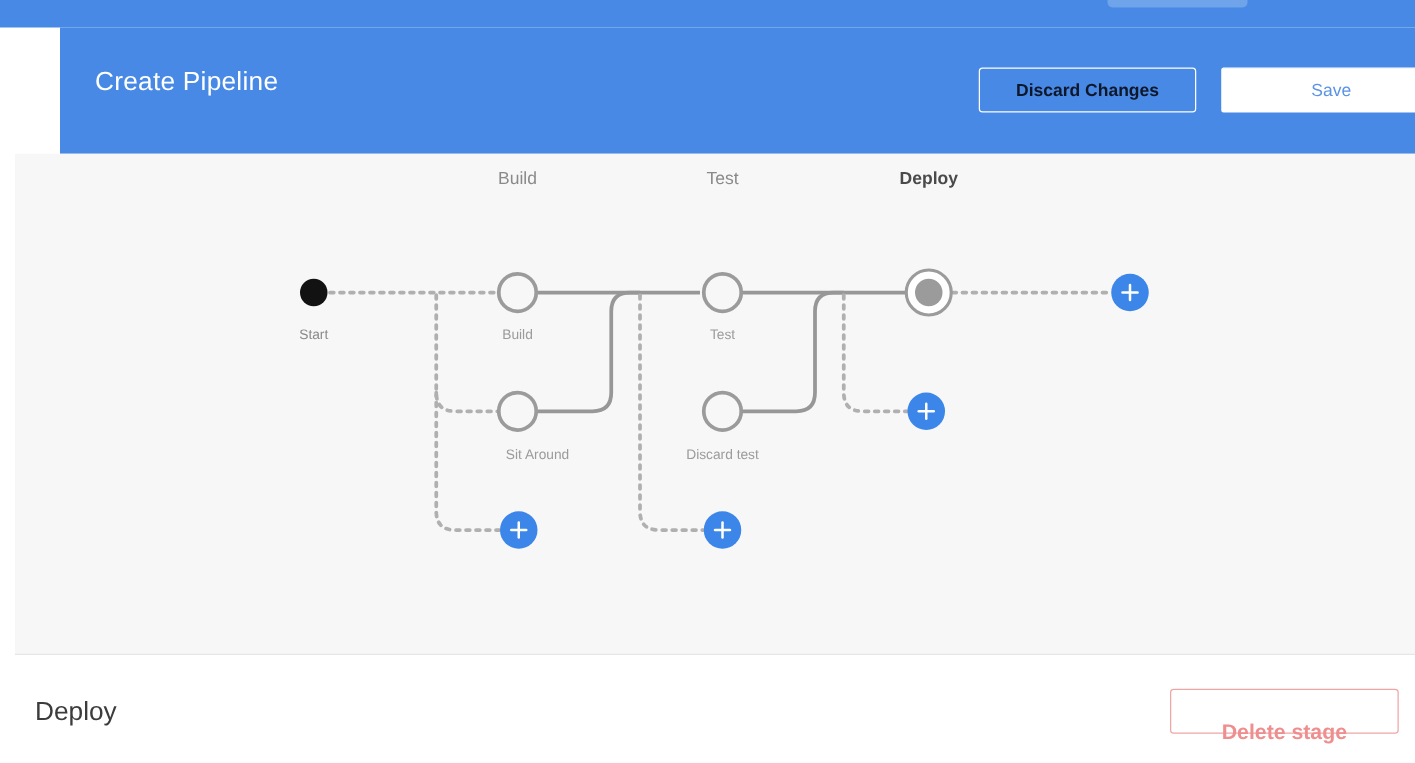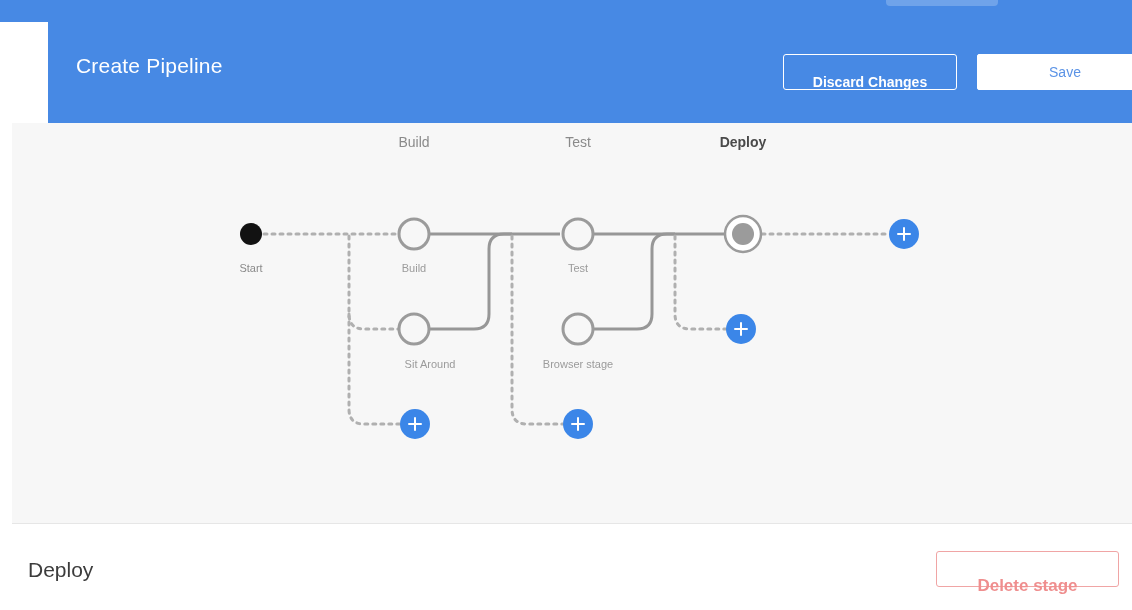--- a/index.html
+++ b/index.html
@@ -54,26 +54,26 @@
   }
   .btn-discard {
     position: absolute;
     left: 735px;
     top: 32px;
     width: 174px;
     height: 36px;
     border: 1px solid #ffffff;
     border-radius: 3px;
     background: transparent;
-    color: #ffffff;
+    color: #0f172a;
     font-size: 14px;
     font-weight: bold;
     font-family: "Liberation Sans", sans-serif;
     cursor: pointer;
-    padding: 10px;
+    padding: 0;
     line-height: 34px;
     text-align: center;
   }
   .btn-save {
     position: absolute;
     left: 929px;
     top: 32px;
     width: 176px;
     height: 36px;
     border: 1px solid #ffffff;
@@ -256,21 +256,21 @@
 
   <div class="node-label" style="left:402px; top:11px;">Build</div>
   <div class="node-label" style="left:566px; top:11px;">Test</div>
   <div class="node-label selected" style="left:731px; top:11px;">Deploy</div>
 
   <div class="start-label" style="left:239px; top:139px;">Start</div>
 
   <div class="sub-label" style="left:402px; top:139px;">Build</div>
   <div class="sub-label" style="left:402px; top:235px;margin-left:16px;">Sit Around</div>
   <div class="sub-label" style="left:566px; top:139px;">Test</div>
-  <div class="sub-label" style="left:566px; top:235px;">Browser stage</div>
+  <div class="sub-label" style="left:566px; top:235px;">Discard test</div>
 
   <div class="plus-btn" style="left:892px; top:111px;"></div>
   <div class="plus-btn" style="left:729px; top:206px;"></div>
   <div class="plus-btn" style="left:403px; top:301px;"></div>
   <div class="plus-btn" style="left:566px; top:301px;"></div>
 </div>
 
 <div class="detail">
   <div class="detail-title">Deploy</div>
 </div>

